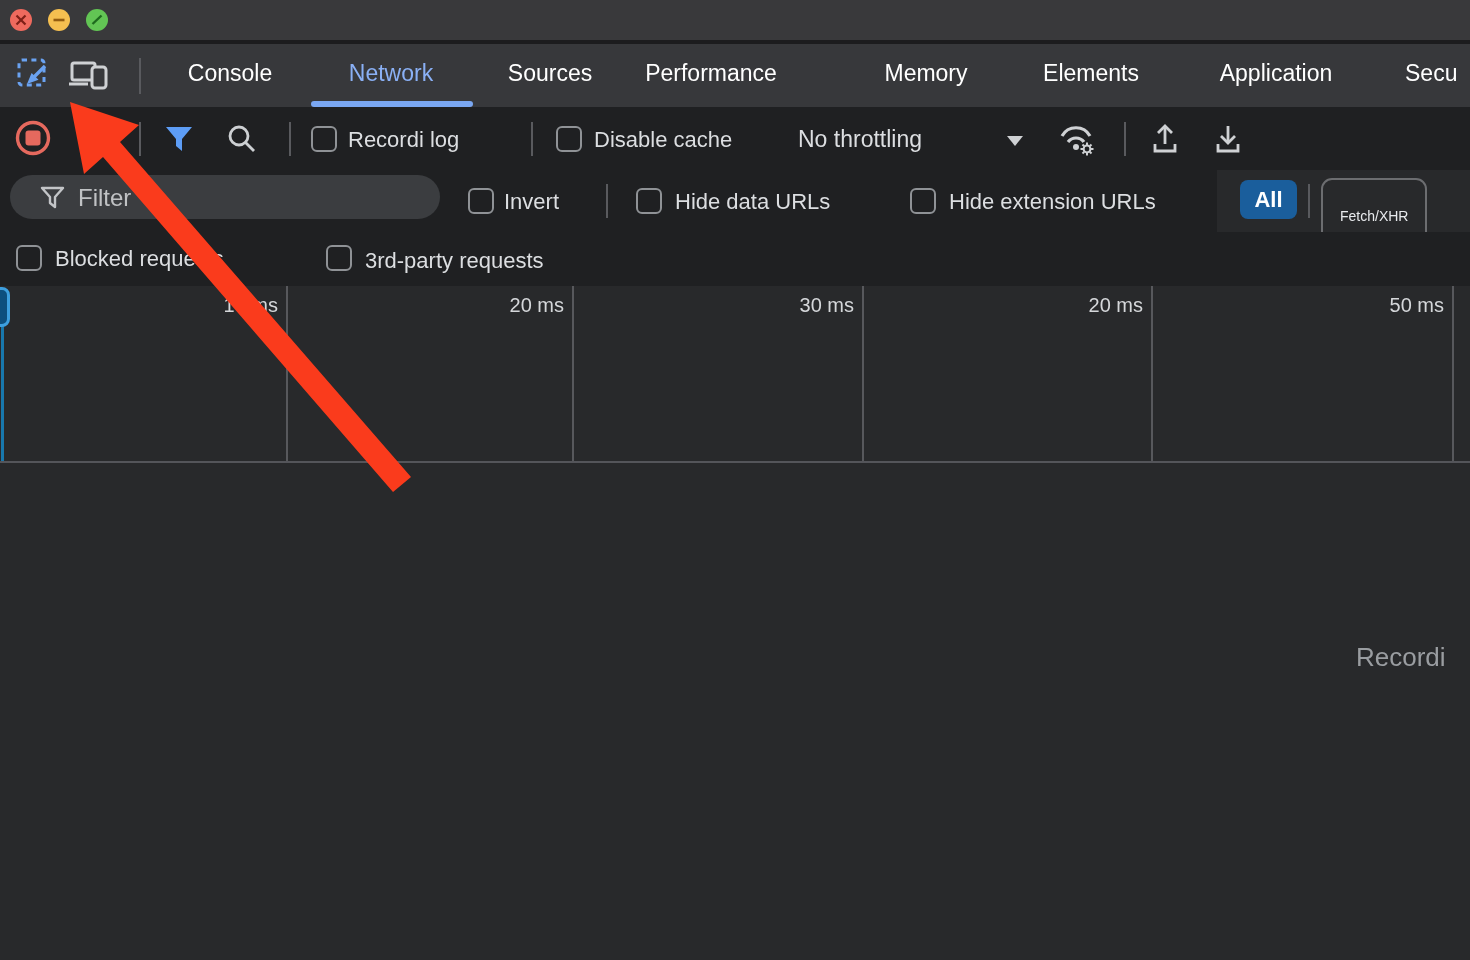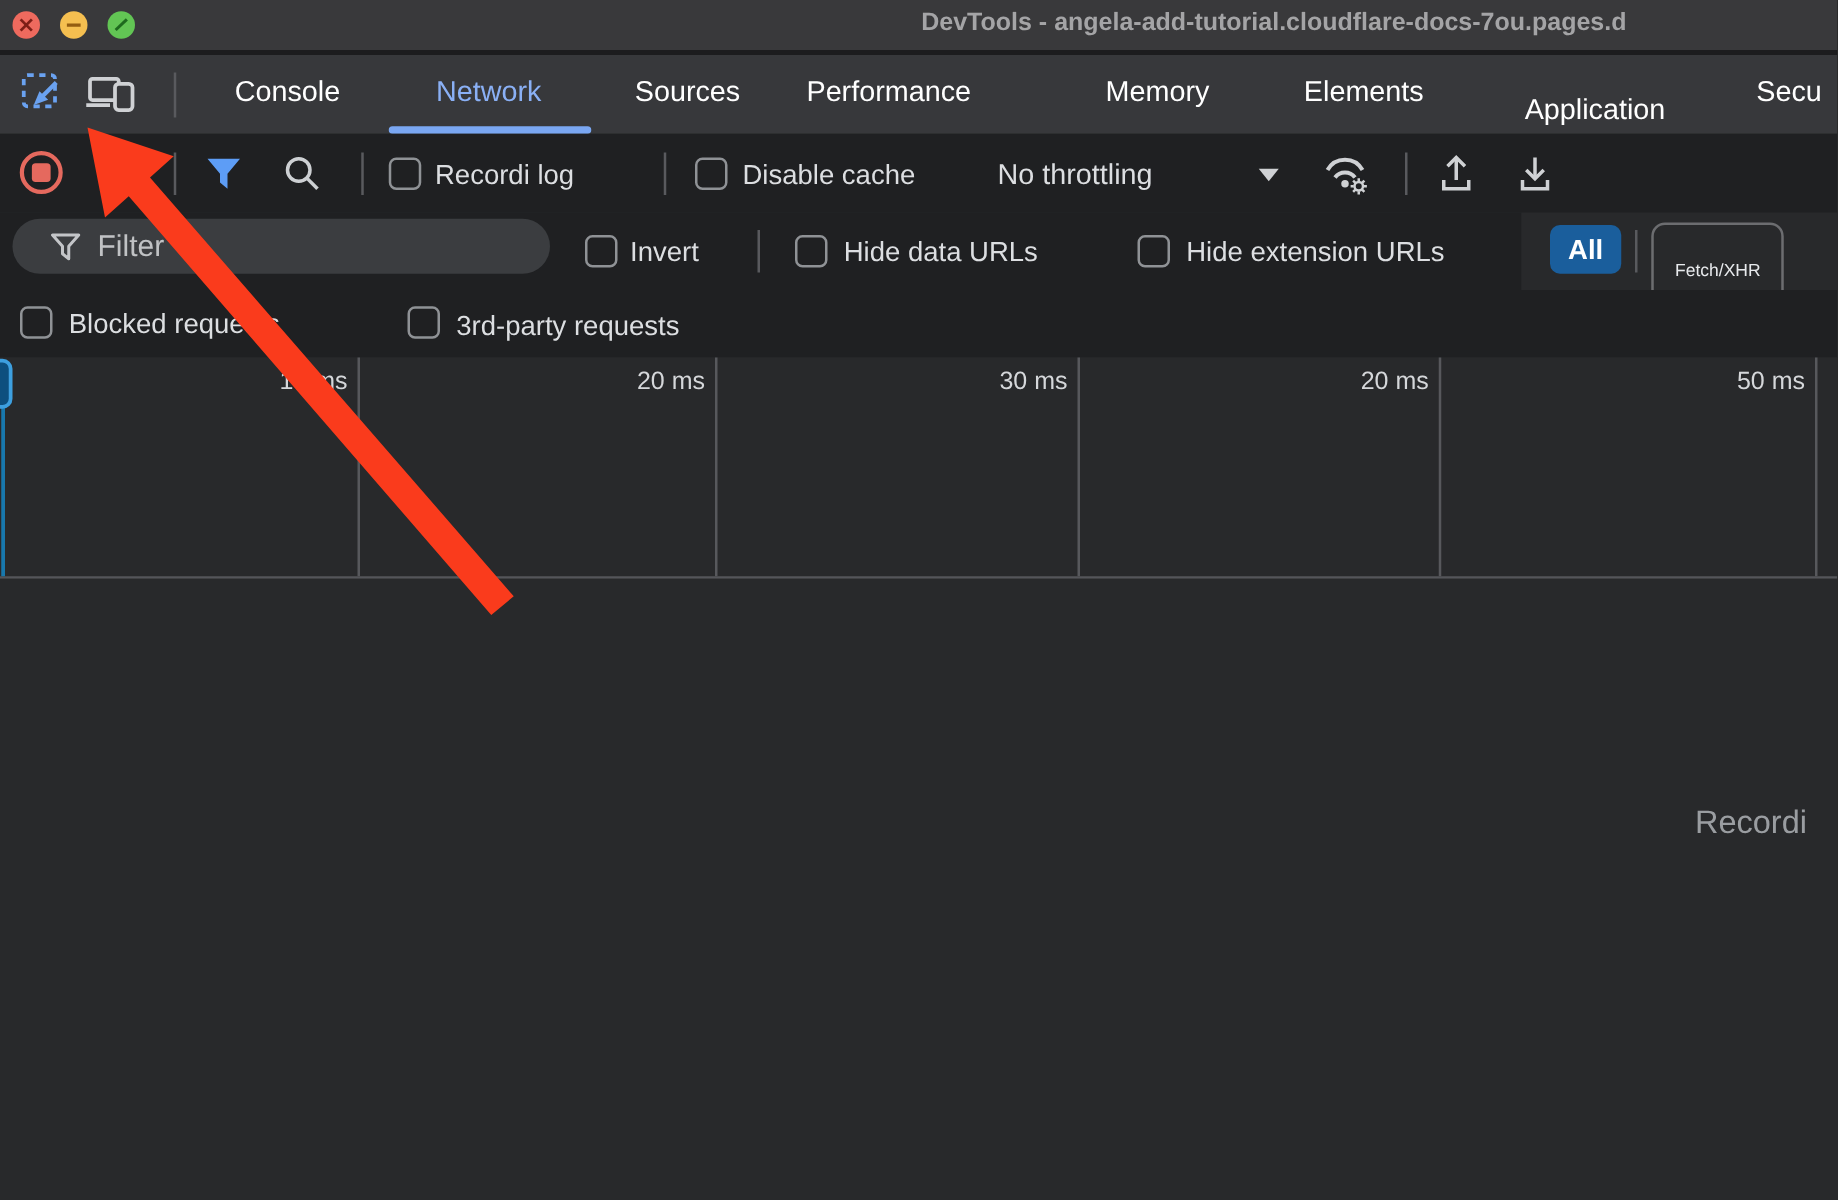--- a/index.html
+++ b/index.html
@@ -62,21 +62,20 @@
     <div class="tl" style="left:48px;background:#f5bf50;">
       <svg width="22" height="22">
         <line x1="5.5" y1="11" x2="16.5" y2="11" stroke="#945d10" stroke-width="2.6"></line>
       </svg>
     </div>
     <div class="tl" style="left:86px;background:#62c554;">
       <svg width="22" height="22">
         <line x1="6.5" y1="15" x2="15.5" y2="6.5" stroke="#1e6a1e" stroke-width="2.4"></line>
       </svg>
     </div>
-    <div class="win-title">DevTools - angela-add-tutorial.cloudflare-docs-7ou.pages.d</div>
   </div>
 
   <div class="abs tabbar">
     <div class="iconbtn" style="left:16px;top:13px;">
       <svg width="36" height="36">
         <rect x="3" y="3" width="25" height="25" rx="3" fill="none" stroke="#6aa2f1" stroke-width="3" stroke-dasharray="5 4.4"></rect>
         <line x1="29" y1="9" x2="17" y2="21" stroke="#6aa2f1" stroke-width="3.4"></line>
         <polygon points="11,27 22.5,22.8 15.6,16 " fill="#6aa2f1"></polygon>
       </svg>
     </div>
@@ -88,21 +87,21 @@
       </svg>
     </div>
     <div class="vsep" style="left:139px;top:14px;height:36px;"></div>
 
     <div class="tab" style="left:230px;">Console</div>
     <div class="tab active" style="left:391px;">Network</div>
     <div class="tab" style="left:550px;">Sources</div>
     <div class="tab" style="left:711px;">Performance</div>
     <div class="tab" style="left:926px;">Memory</div>
     <div class="tab" style="left:1091px;">Elements</div>
-    <div class="tab" style="left:1276px;margin-top:14px;">Application</div>
+    <div class="tab" style="left:1276px;">Application</div>
     <div class="tab clipped" style="left:1405px;">Secu</div>
     <div class="tab-underline"></div>
   </div>
 
   <div class="abs row1">
     <div class="iconbtn" style="left:13px;top:12px;">
       <svg width="40" height="40">
         <circle cx="20" cy="19" r="15.5" fill="none" stroke="#e5695e" stroke-width="3.4"></circle>
         <rect x="12.5" y="11.5" width="15" height="15" rx="3" fill="#e5695e"></rect>
       </svg>

